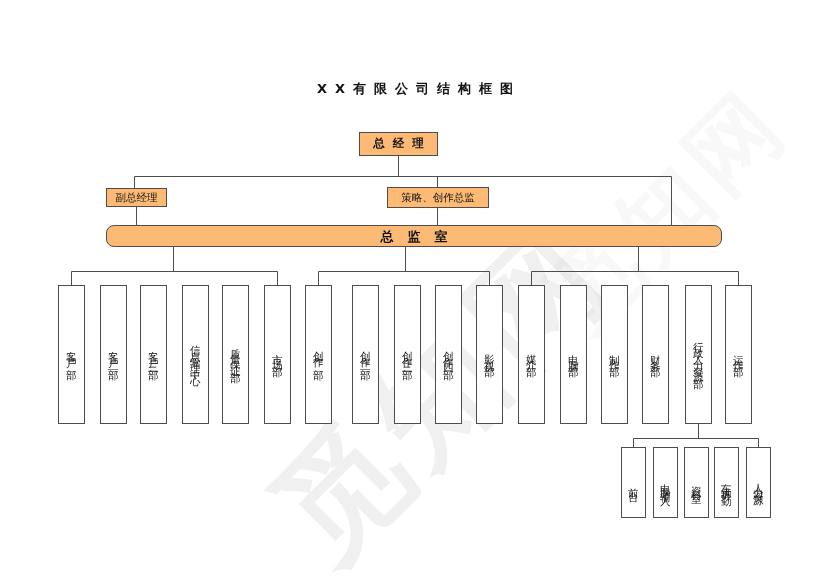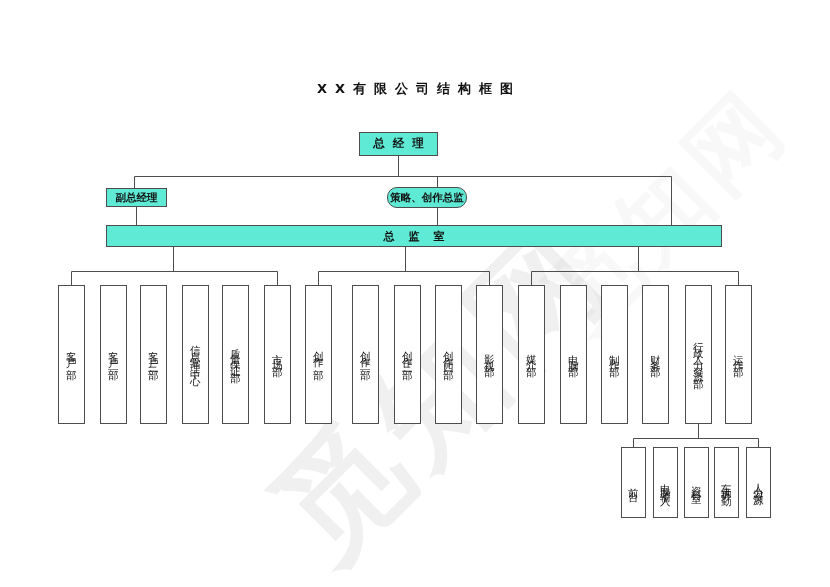--- a/index.html
+++ b/index.html
@@ -22,27 +22,27 @@
     left: 240px; top: 310px; font-size: 125px; opacity: 0.055;
     transform: rotate(-45deg); letter-spacing: 10px;
   }
   .wm2 {
     left: 520px; top: 150px; font-size: 90px; opacity: 0.025;
     transform: rotate(-45deg); letter-spacing: 8px;
   }
   svg.connectors { position: absolute; left: 0; top: 0; z-index: 1; }
   .box {
     position: absolute; box-sizing: border-box;
-    border: 1px solid #4d4d4d; background: #5eead4;
+    border: 1px solid #4d4d4d; background: #fdba74;
     display: flex; align-items: center; justify-content: center;
     font-size: 10.5px; line-height: 1; z-index: 2; color: #111;
   }
   .box.gm { font-size: 11.5px; font-weight: 600; letter-spacing: 8px; text-indent: 8px; }
-  .box.directors { font-size: 11px; font-weight: 600; letter-spacing: 14px; text-indent: 14px; }
-  .box.h2 { font-weight: 700; text-align: right; }
+  .box.directors { font-size: 13px; font-weight: 600; letter-spacing: 14px; text-indent: 14px; border-radius: 8px; }
+  .box.h2 { font-weight: 400; text-align: right; }
   .vbox span, .box span { display: block; }
   .vbox {
     position: absolute; box-sizing: border-box;
     border: 1px solid #4d4d4d; background: #fff; z-index: 2;
     display: flex; align-items: center; justify-content: center;
     font-size: 10.5px; color: #111;
   }
   .vtext {
     writing-mode: vertical-rl; text-orientation: upright;
     letter-spacing: 6px; line-height: 1;
@@ -75,21 +75,21 @@
     <path d="M633.5 447 V438.5 H758.5 V447"></path>
   </g>
 </svg>
 
 <div class="title">XX有限公司结构框图</div>
 
 <div class="box gm" style="left:359px; top:132px; width:79px; height:24px;">总经理</div>
 
 <div class="box h2" style="left:106px; top:188px; width:61px; height:19px;">副总经理</div>
 
-<div class="box h2" style="left:387px; top:187px; width:80px; height:21px;border-radius:10px;">策略、创作总监</div>
+<div class="box h2" style="left:387px; top:187px; width:102px; height:21px;">策略、创作总监</div>
 
 <div class="box directors" style="left:106px; top:225px; width:616px; height:22px;">总监室</div>
 
 <div class="vbox tall" style="left:58px;">
     <span class="vtext">客户一部</span>
   </div>
 <div class="vbox tall" style="left:100px;">
     <span class="vtext">客户二部</span>
   </div>
 <div class="vbox tall" style="left:140px;">

